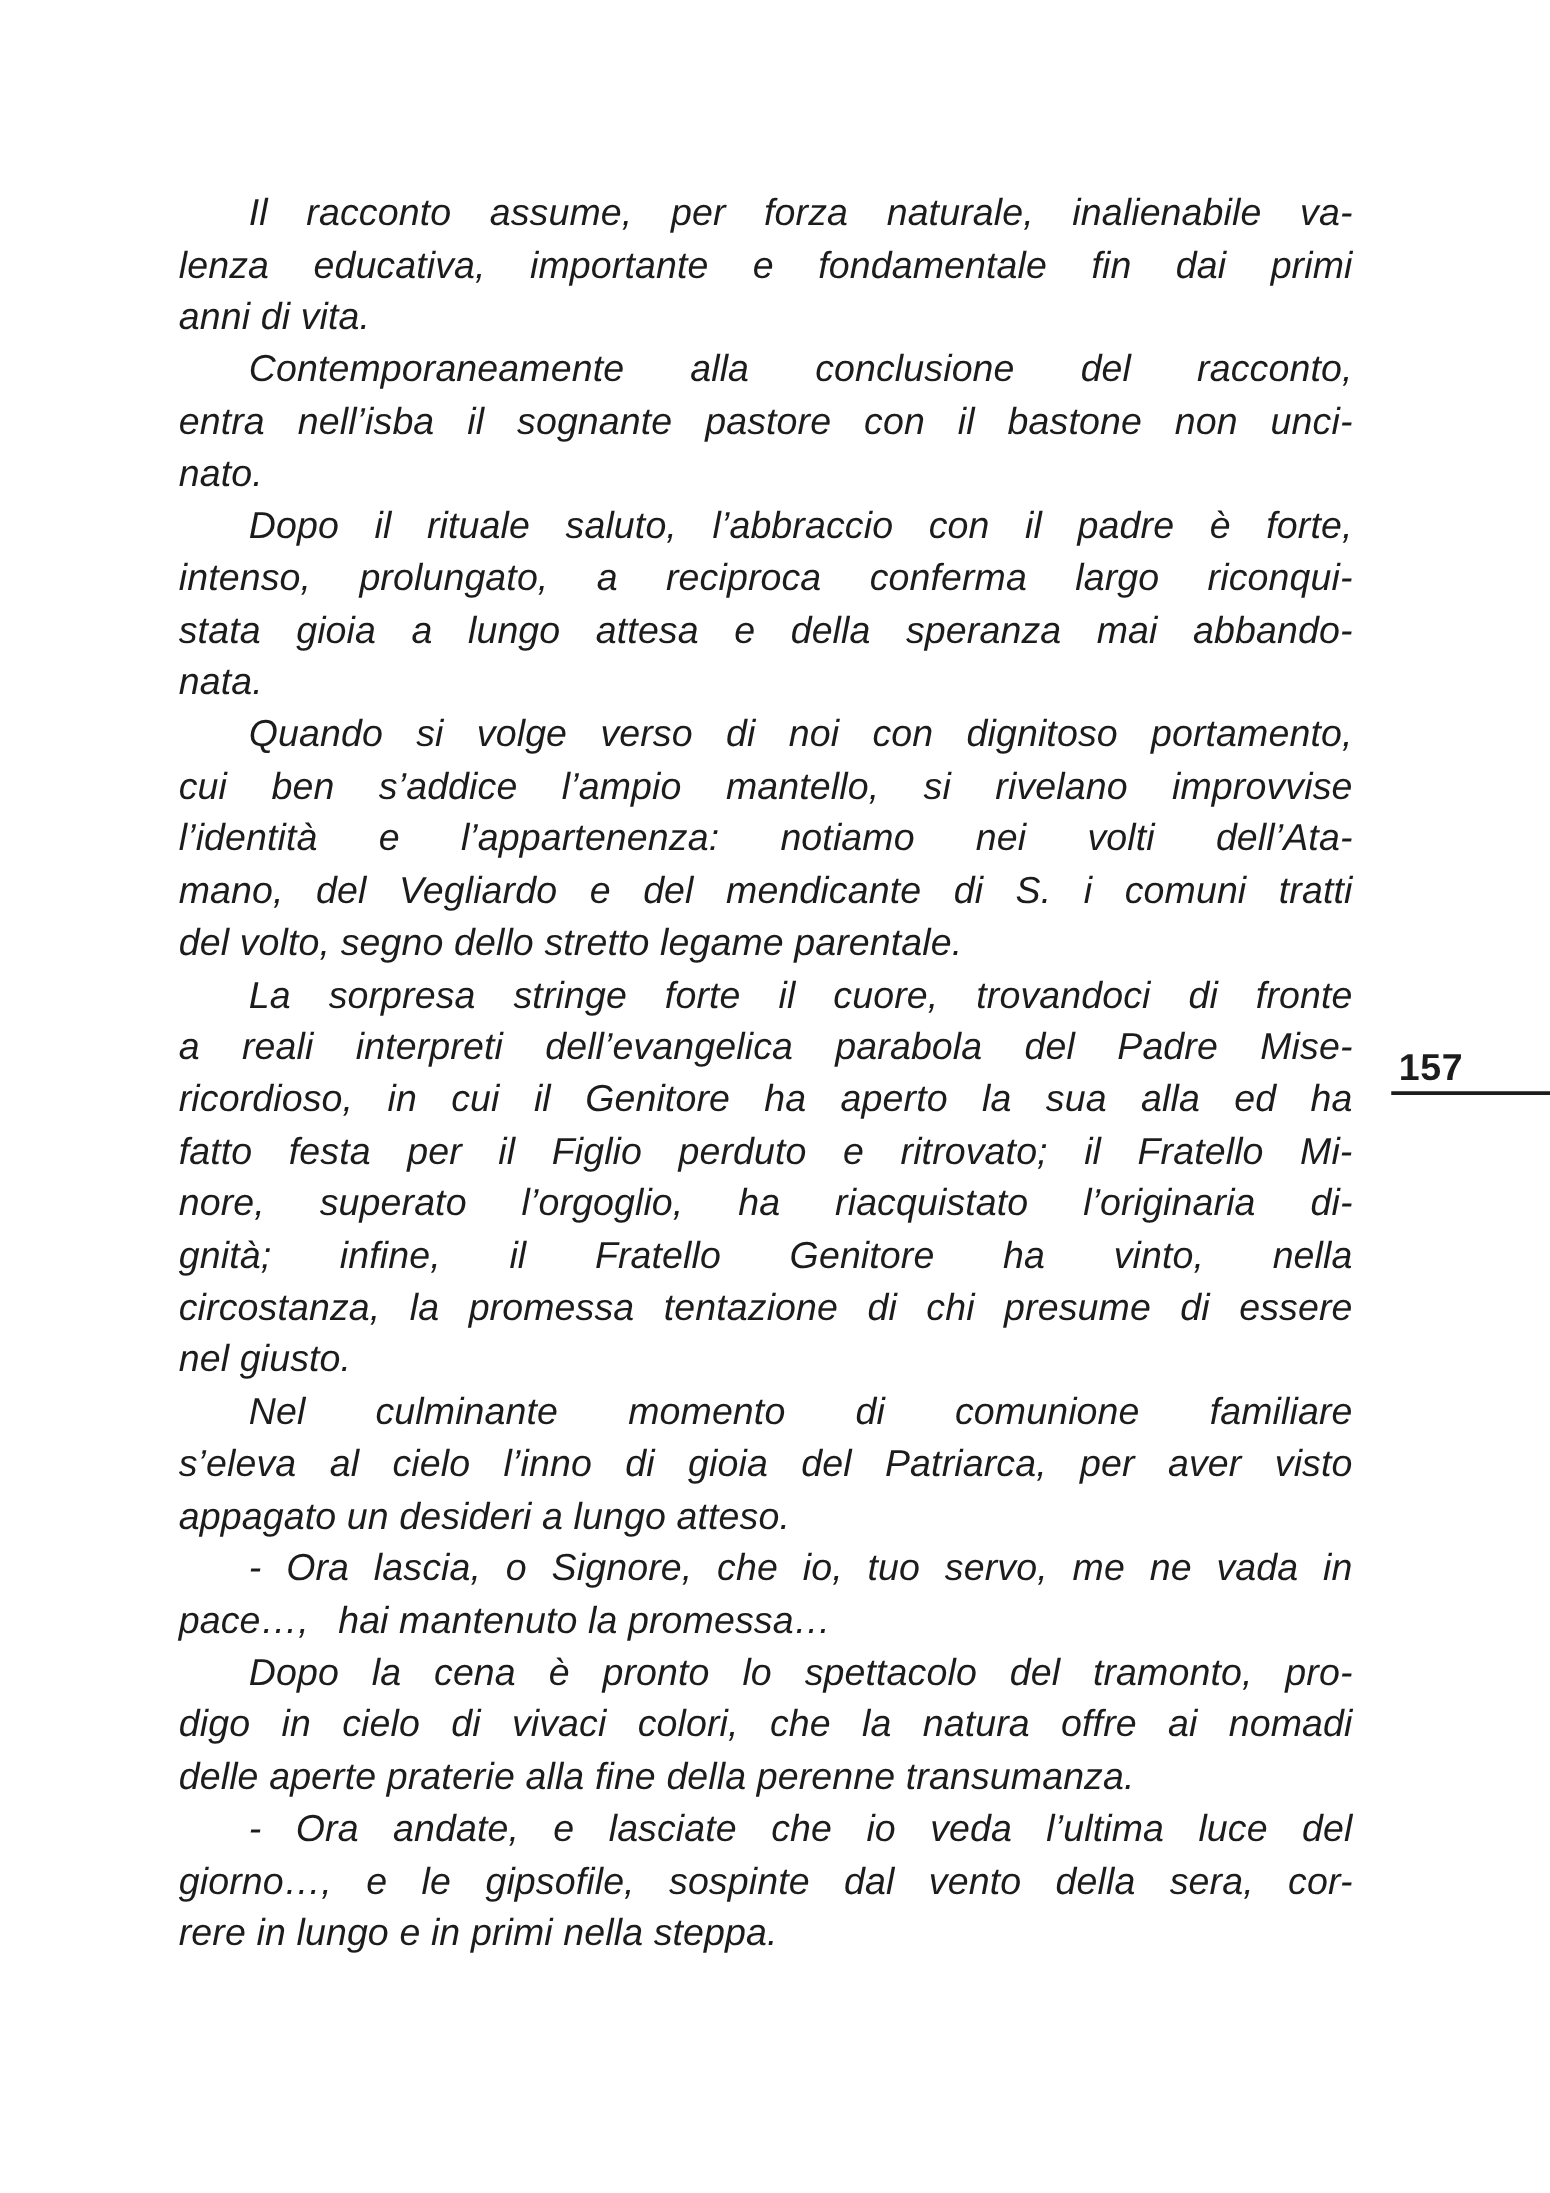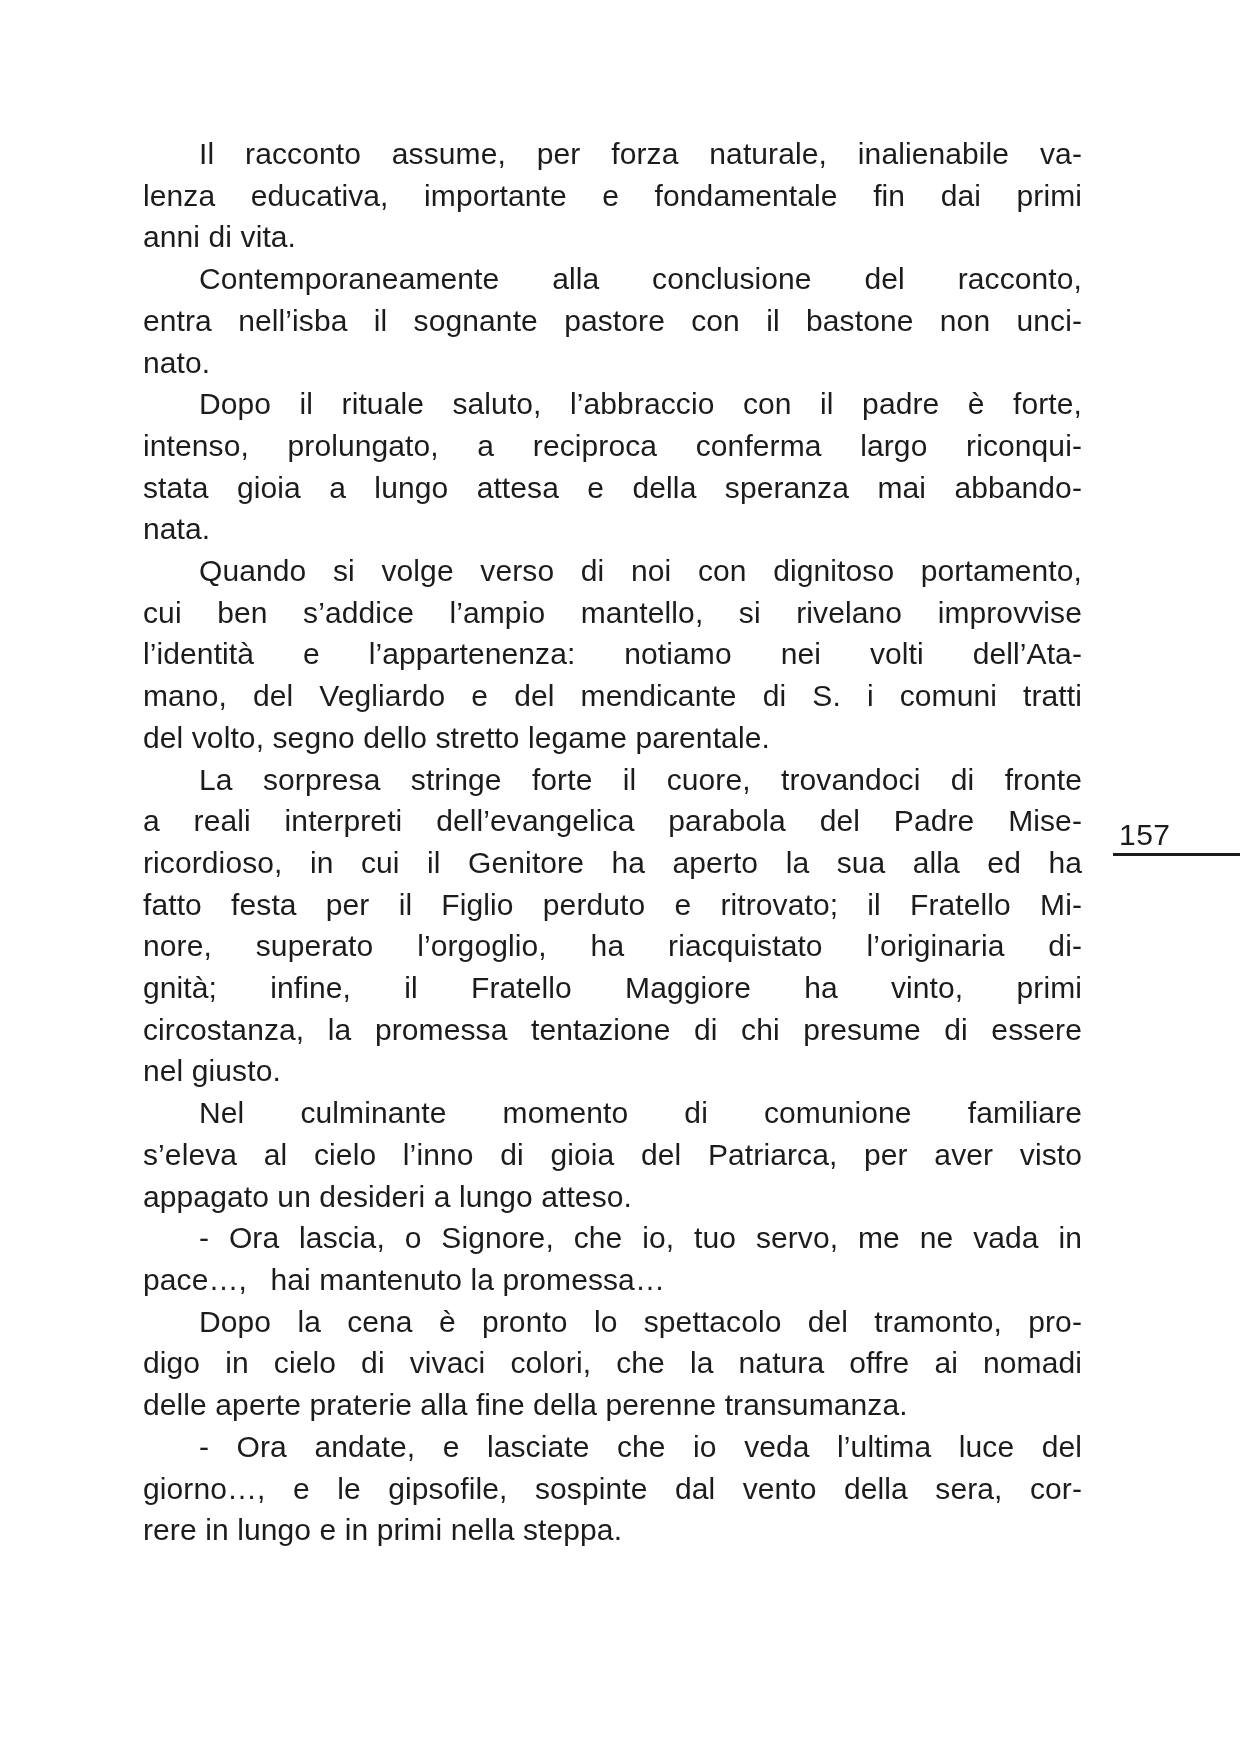--- a/index.html
+++ b/index.html
@@ -13,25 +13,26 @@
     overflow: hidden;
   }
   .page {
     position: absolute;
     inset: 0;
     background: #ffffff;
   }
   .text-block {
     position: absolute;
     left: 143px;
-    top: 133px;
+    top: 150px;
     width: 939px;
     font-size: 30px;
     line-height: 41.7px;
     letter-spacing: 0.1px;
+    font-style: italic;
   }
   p.paragraph { margin: 0; padding: 0; }
   .line {
     display: block;
     white-space: pre-wrap;
   }
   .line.just {
     text-align: justify;
     text-align-last: justify;
   }
@@ -39,24 +40,25 @@
   .pagenum-box {
     position: absolute;
     left: 1113px;
     top: 816px;
     width: 127px;
     border-bottom: 3px solid #1c1c1c;
   }
   .pagenum {
     display: block;
     font-size: 30px;
-    font-weight: 400;
+    font-weight: 700;
     line-height: 37px;
     padding-left: 6px;
     letter-spacing: 0.5px;
+    margin-top: 20px;
   }
 </style>
 </head>
 <body>
 
 <div class="page">
 
   <div class="text-block">
       <p class="paragraph">
         <span class="line first just">Il racconto assume, per forza naturale, inalienabile va-</span>
@@ -80,21 +82,21 @@
         <span class="line just">l’identità e l’appartenenza: notiamo nei volti dell’Ata-</span>
         <span class="line just">mano, del Vegliardo e del mendicante di S. i comuni tratti</span>
         <span class="line">del volto, segno dello stretto legame parentale.</span>
       </p>
       <p class="paragraph">
         <span class="line first just">La sorpresa stringe forte il cuore, trovandoci di fronte</span>
         <span class="line just">a reali interpreti dell’evangelica parabola del Padre Mise-</span>
         <span class="line just">ricordioso, in cui il Genitore ha aperto la sua alla ed ha</span>
         <span class="line just">fatto festa per il Figlio perduto e ritrovato; il Fratello Mi-</span>
         <span class="line just">nore, superato l’orgoglio, ha riacquistato l’originaria di-</span>
-        <span class="line just">gnità; infine, il Fratello Maggiore ha vinto, primi</span>
+        <span class="line just">gnità; infine, il Fratello Genitore ha vinto, nella</span>
         <span class="line just">circostanza, la promessa tentazione di chi presume di essere</span>
         <span class="line">nel giusto.</span>
       </p>
       <p class="paragraph">
         <span class="line first just">Nel culminante momento di comunione familiare</span>
         <span class="line just">s’eleva al cielo l’inno di gioia del Patriarca, per aver visto</span>
         <span class="line">appagato un desideri a lungo atteso.</span>
       </p>
       <p class="paragraph">
         <span class="line first just">- Ora lascia, o Signore, che io, tuo servo, me ne vada in</span>

